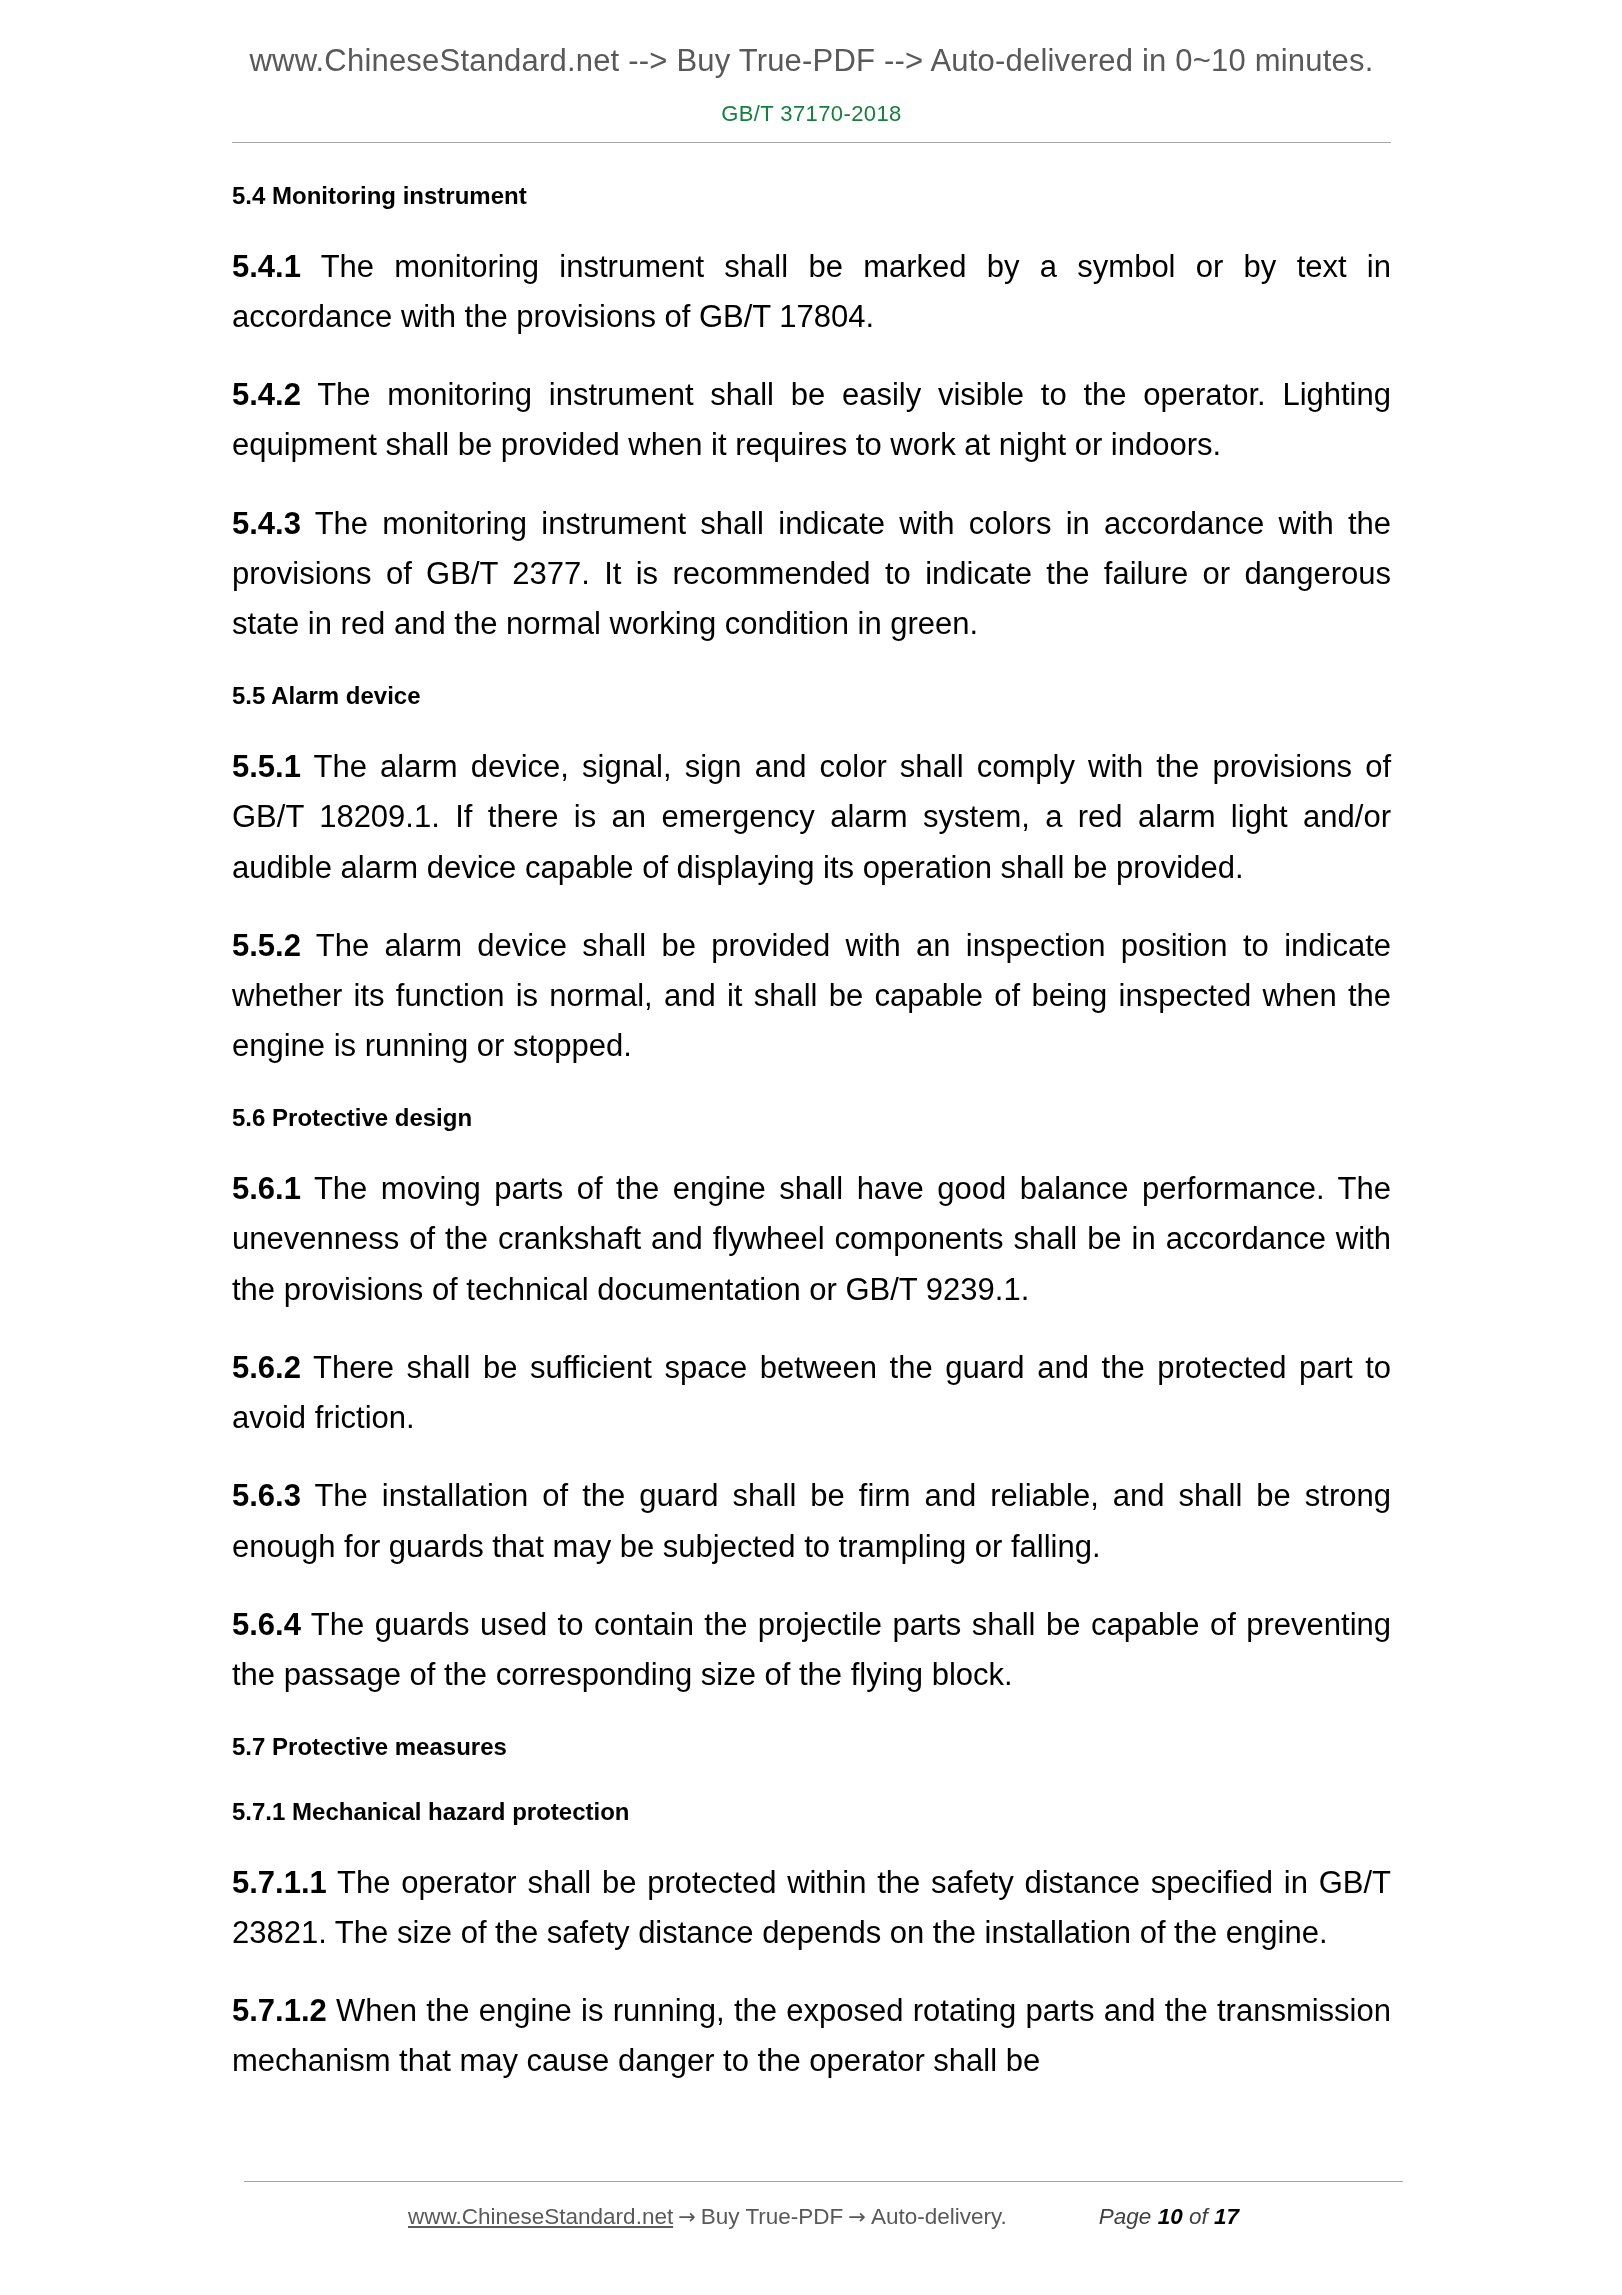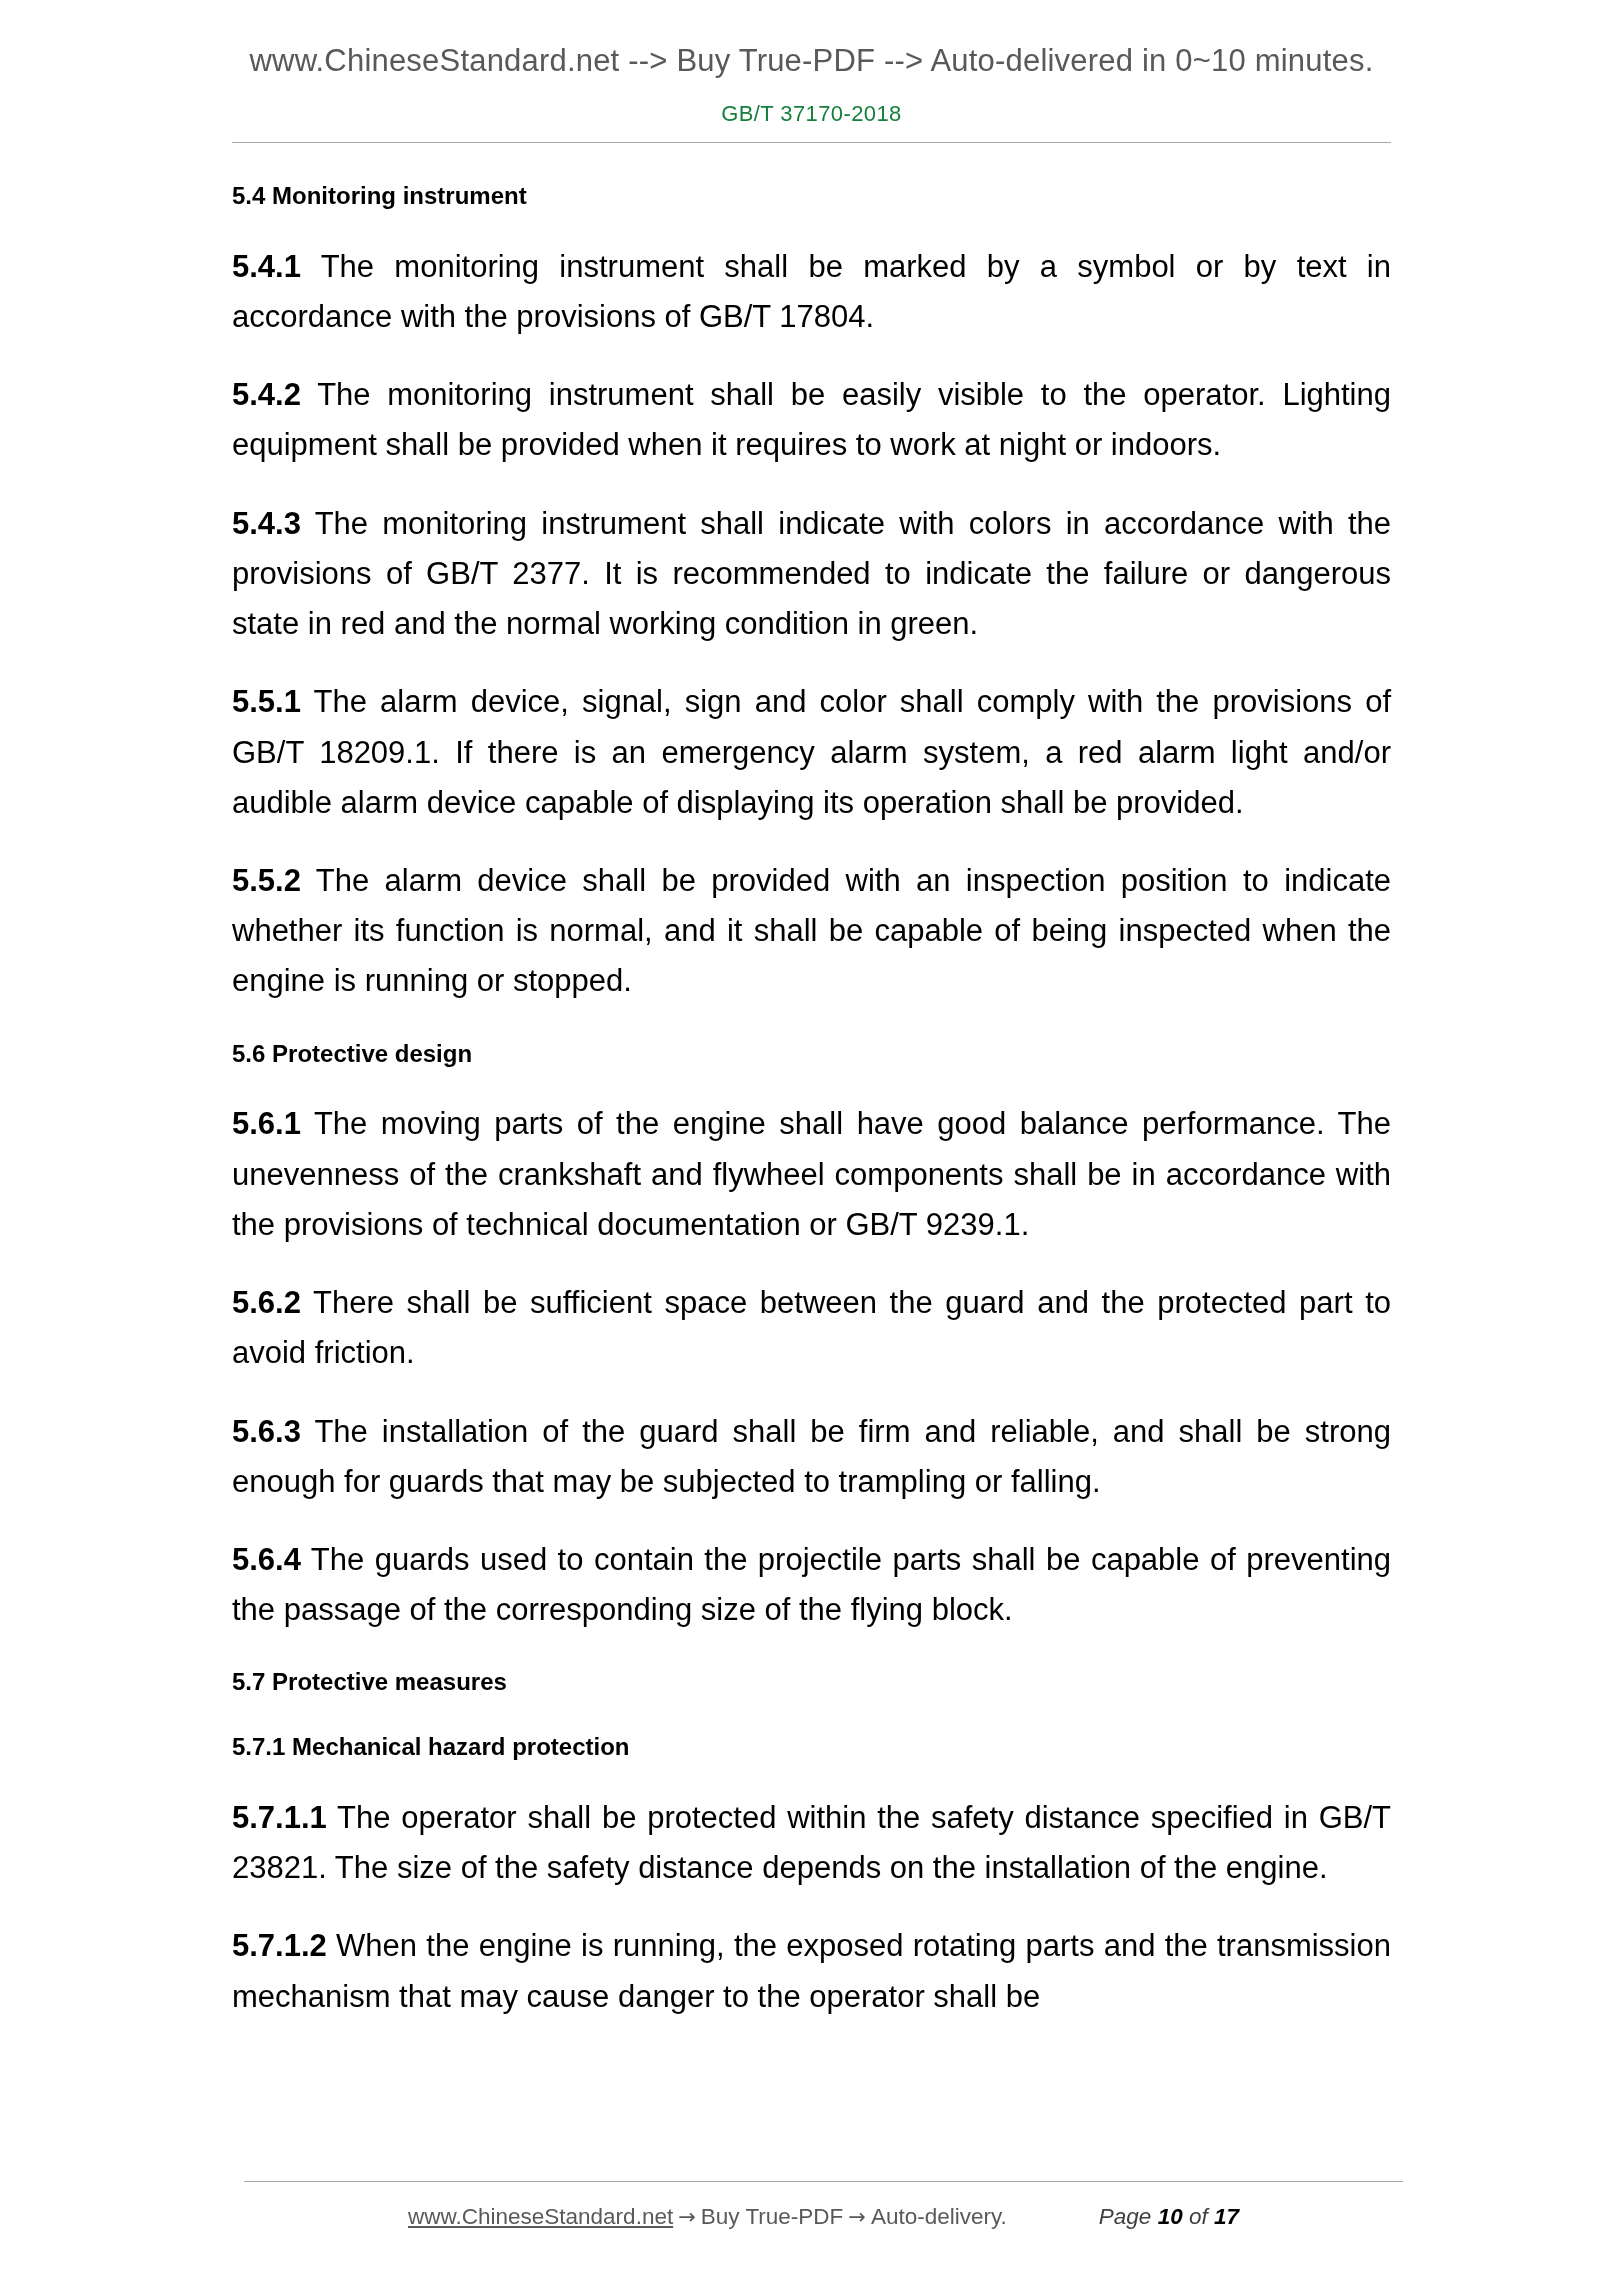--- a/index.html
+++ b/index.html
@@ -118,20 +118,21 @@
 
   <div class="doc-code">GB/T 37170-2018</div>
 
   <div class="header-rule"></div>
 
   <div class="content" id="doc-body">
       <div class="h-section">5.4 Monitoring instrument</div>
       <p class="para"><span class="num">5.4.1</span><span> The monitoring instrument shall be marked by a symbol or by text in accordance with the provisions of GB/T 17804.</span></p>
       <p class="para"><span class="num">5.4.2</span><span> The monitoring instrument shall be easily visible to the operator. Lighting equipment shall be provided when it requires to work at night or indoors.</span></p>
       <p class="para"><span class="num">5.4.3</span><span> The monitoring instrument shall indicate with colors in accordance with the provisions of GB/T 2377. It is recommended to indicate the failure or dangerous state in red and the normal working condition in green.</span></p>
+      <div class="h-section">5.5 Alarm device</div>
       <p class="para"><span class="num">5.5.1</span><span> The alarm device, signal, sign and color shall comply with the provisions of GB/T 18209.1. If there is an emergency alarm system, a red alarm light and/or audible alarm device capable of displaying its operation shall be provided.</span></p>
       <p class="para"><span class="num">5.5.2</span><span> The alarm device shall be provided with an inspection position to indicate whether its function is normal, and it shall be capable of being inspected when the engine is running or stopped.</span></p>
       <div class="h-section">5.6 Protective design</div>
       <p class="para"><span class="num">5.6.1</span><span> The moving parts of the engine shall have good balance performance. The unevenness of the crankshaft and flywheel components shall be in accordance with the provisions of technical documentation or GB/T 9239.1.</span></p>
       <p class="para"><span class="num">5.6.2</span><span> There shall be sufficient space between the guard and the protected part to avoid friction.</span></p>
       <p class="para"><span class="num">5.6.3</span><span> The installation of the guard shall be firm and reliable, and shall be strong enough for guards that may be subjected to trampling or falling.</span></p>
       <p class="para"><span class="num">5.6.4</span><span> The guards used to contain the projectile parts shall be capable of preventing the passage of the corresponding size of the flying block.</span></p>
       <div class="h-section">5.7 Protective measures</div>
       <div class="h-section">5.7.1 Mechanical hazard protection</div>
       <p class="para"><span class="num">5.7.1.1</span><span> The operator shall be protected within the safety distance specified in GB/T 23821. The size of the safety distance depends on the installation of the engine.</span></p>

